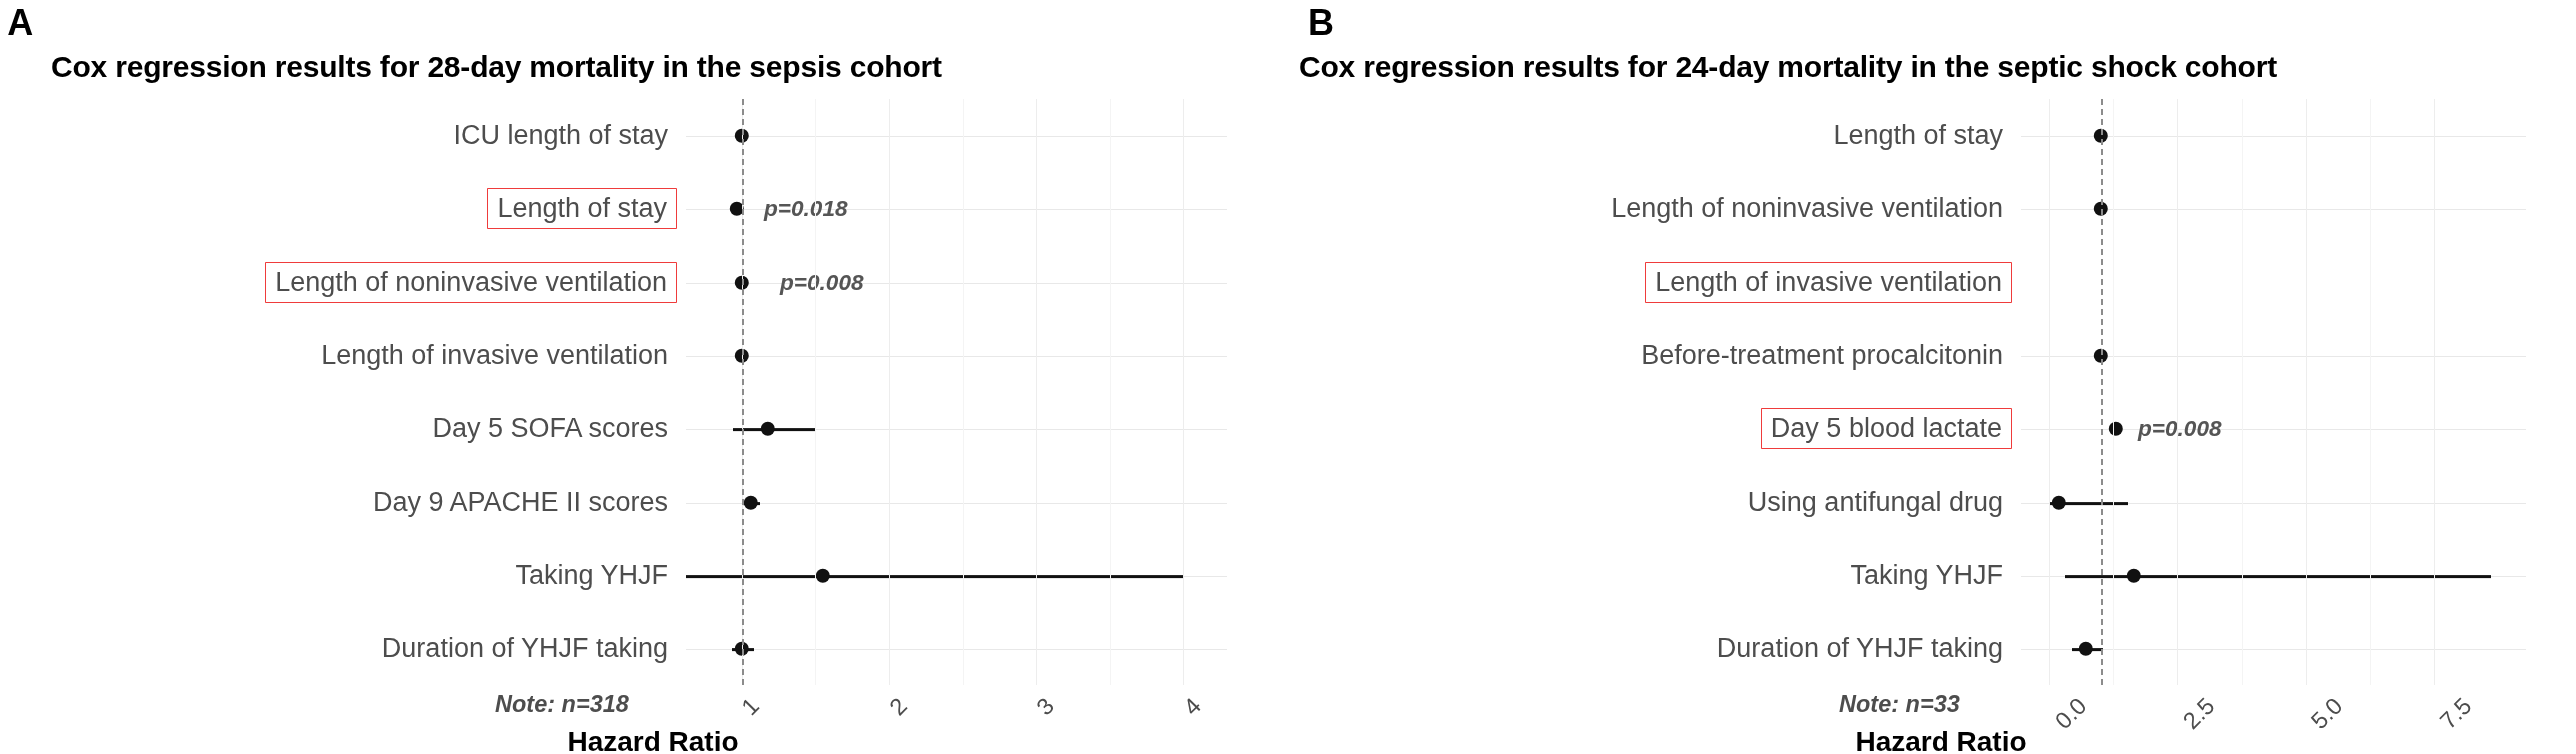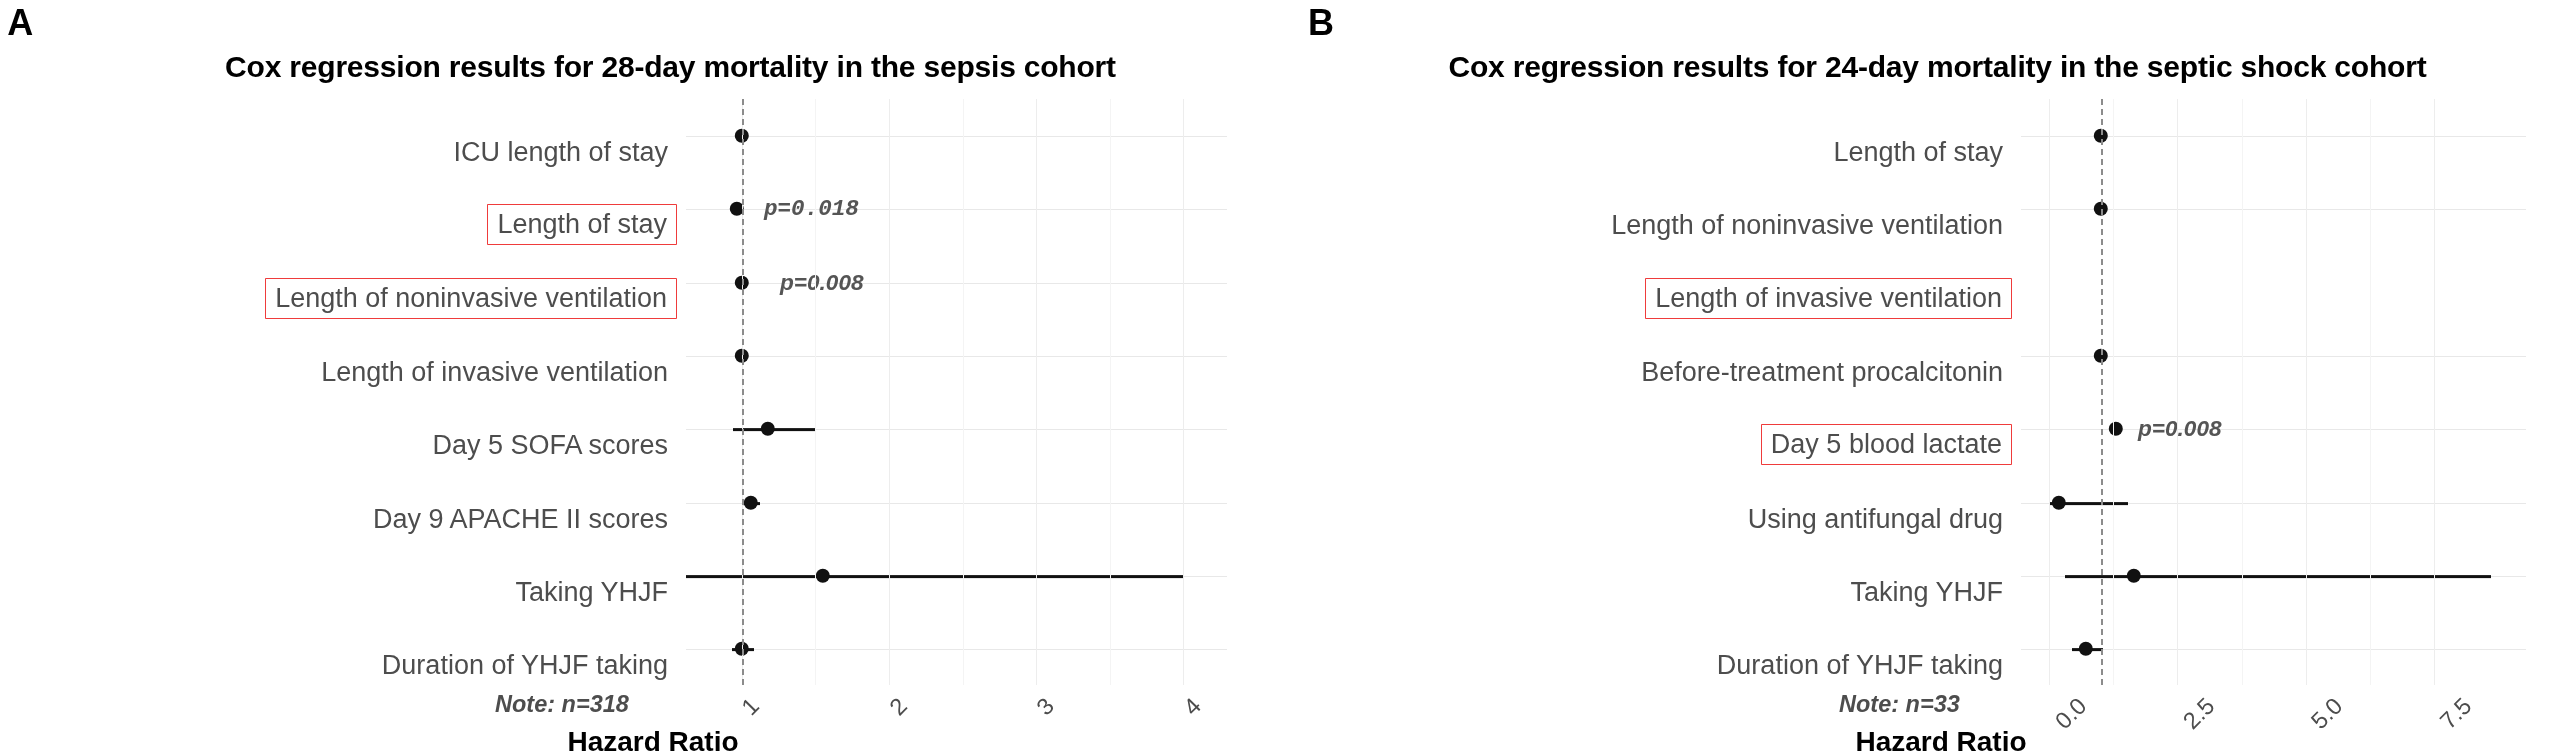--- a/index.html
+++ b/index.html
@@ -17,41 +17,41 @@
 
   .panel-letter{
     position:absolute;top:5.4px;left:7.2px;
     font-size:36px;font-weight:bold;color:#000;
     line-height:1;
   }
   #panel-b .panel-letter{left:18px;}
 
   .panel-title{
     position:absolute;top:50px;left:0;width:100%;
-    text-align:center;
+    text-align:left;
     font-size:30px;font-weight:bold;color:#000;
     letter-spacing:-0.2px;
     white-space:nowrap;
   }
   #panel-a .panel-title{padding-left:51px;box-sizing:border-box;}
   #panel-b .panel-title{padding-left:9px;box-sizing:border-box;}
 
   
   .rows{position:absolute;left:0;width:100%;}
   #panel-a .rows{top:99px;height:586px;}
   #panel-b .rows{top:99px;height:586px;}
 
   .row{
     position:absolute;left:0;width:100%;height:60px;
     display:flex;align-items:center;
   }
   .row-label-wrap{
     position:relative;
     box-sizing:border-box;
-    display:flex;align-items:flex-end;justify-content:flex-end;
+    display:flex;align-items:center;justify-content:flex-end;
     height:60px;
   }
   #panel-a .row-label-wrap{width:686px;padding-right:9px;}
   #panel-b .row-label-wrap{width:731px;padding-right:9px;}
 
   .row-label{
     font-size:27px;color:#4d4d4d;
     white-space:nowrap;
     padding:4.5px 9px;
     line-height:1.1;
@@ -147,21 +147,21 @@
           </div>
         </div>
         <div class="row" style="top: 73px; height: 73px;">
           <div class="row-label-wrap" style="height: 73px;">
             <div class="row-label boxed">Length of stay</div>
           </div>
           <div class="plot" style="height: 73px; width: 541px; flex: 0 0 541px;">
             <div class="gridline-h" style="top: 37px;"></div>
             <div class="ci" style="left: 51px; width: 2.9px; top: 37px;"></div>
             <div class="pt" style="left: 51px; top: 37px;"></div>
-            <div class="pval" style="left: 78px; top: 37px; font-family: Liberation Mono, monospace;">p=0.018</div>
+            <div class="pval" style="left: 78px; top: 37px;">p=0.018</div>
           </div>
         </div>
         <div class="row" style="top: 147px; height: 73px;">
           <div class="row-label-wrap" style="height: 73px;">
             <div class="row-label boxed">Length of noninvasive ventilation</div>
           </div>
           <div class="plot" style="height: 73px; width: 541px; flex: 0 0 541px;">
             <div class="gridline-h" style="top: 37px;"></div>
             <div class="ci" style="left: 56px; width: 1.5px; top: 37px;"></div>
             <div class="pt" style="left: 56px; top: 37px;"></div>

